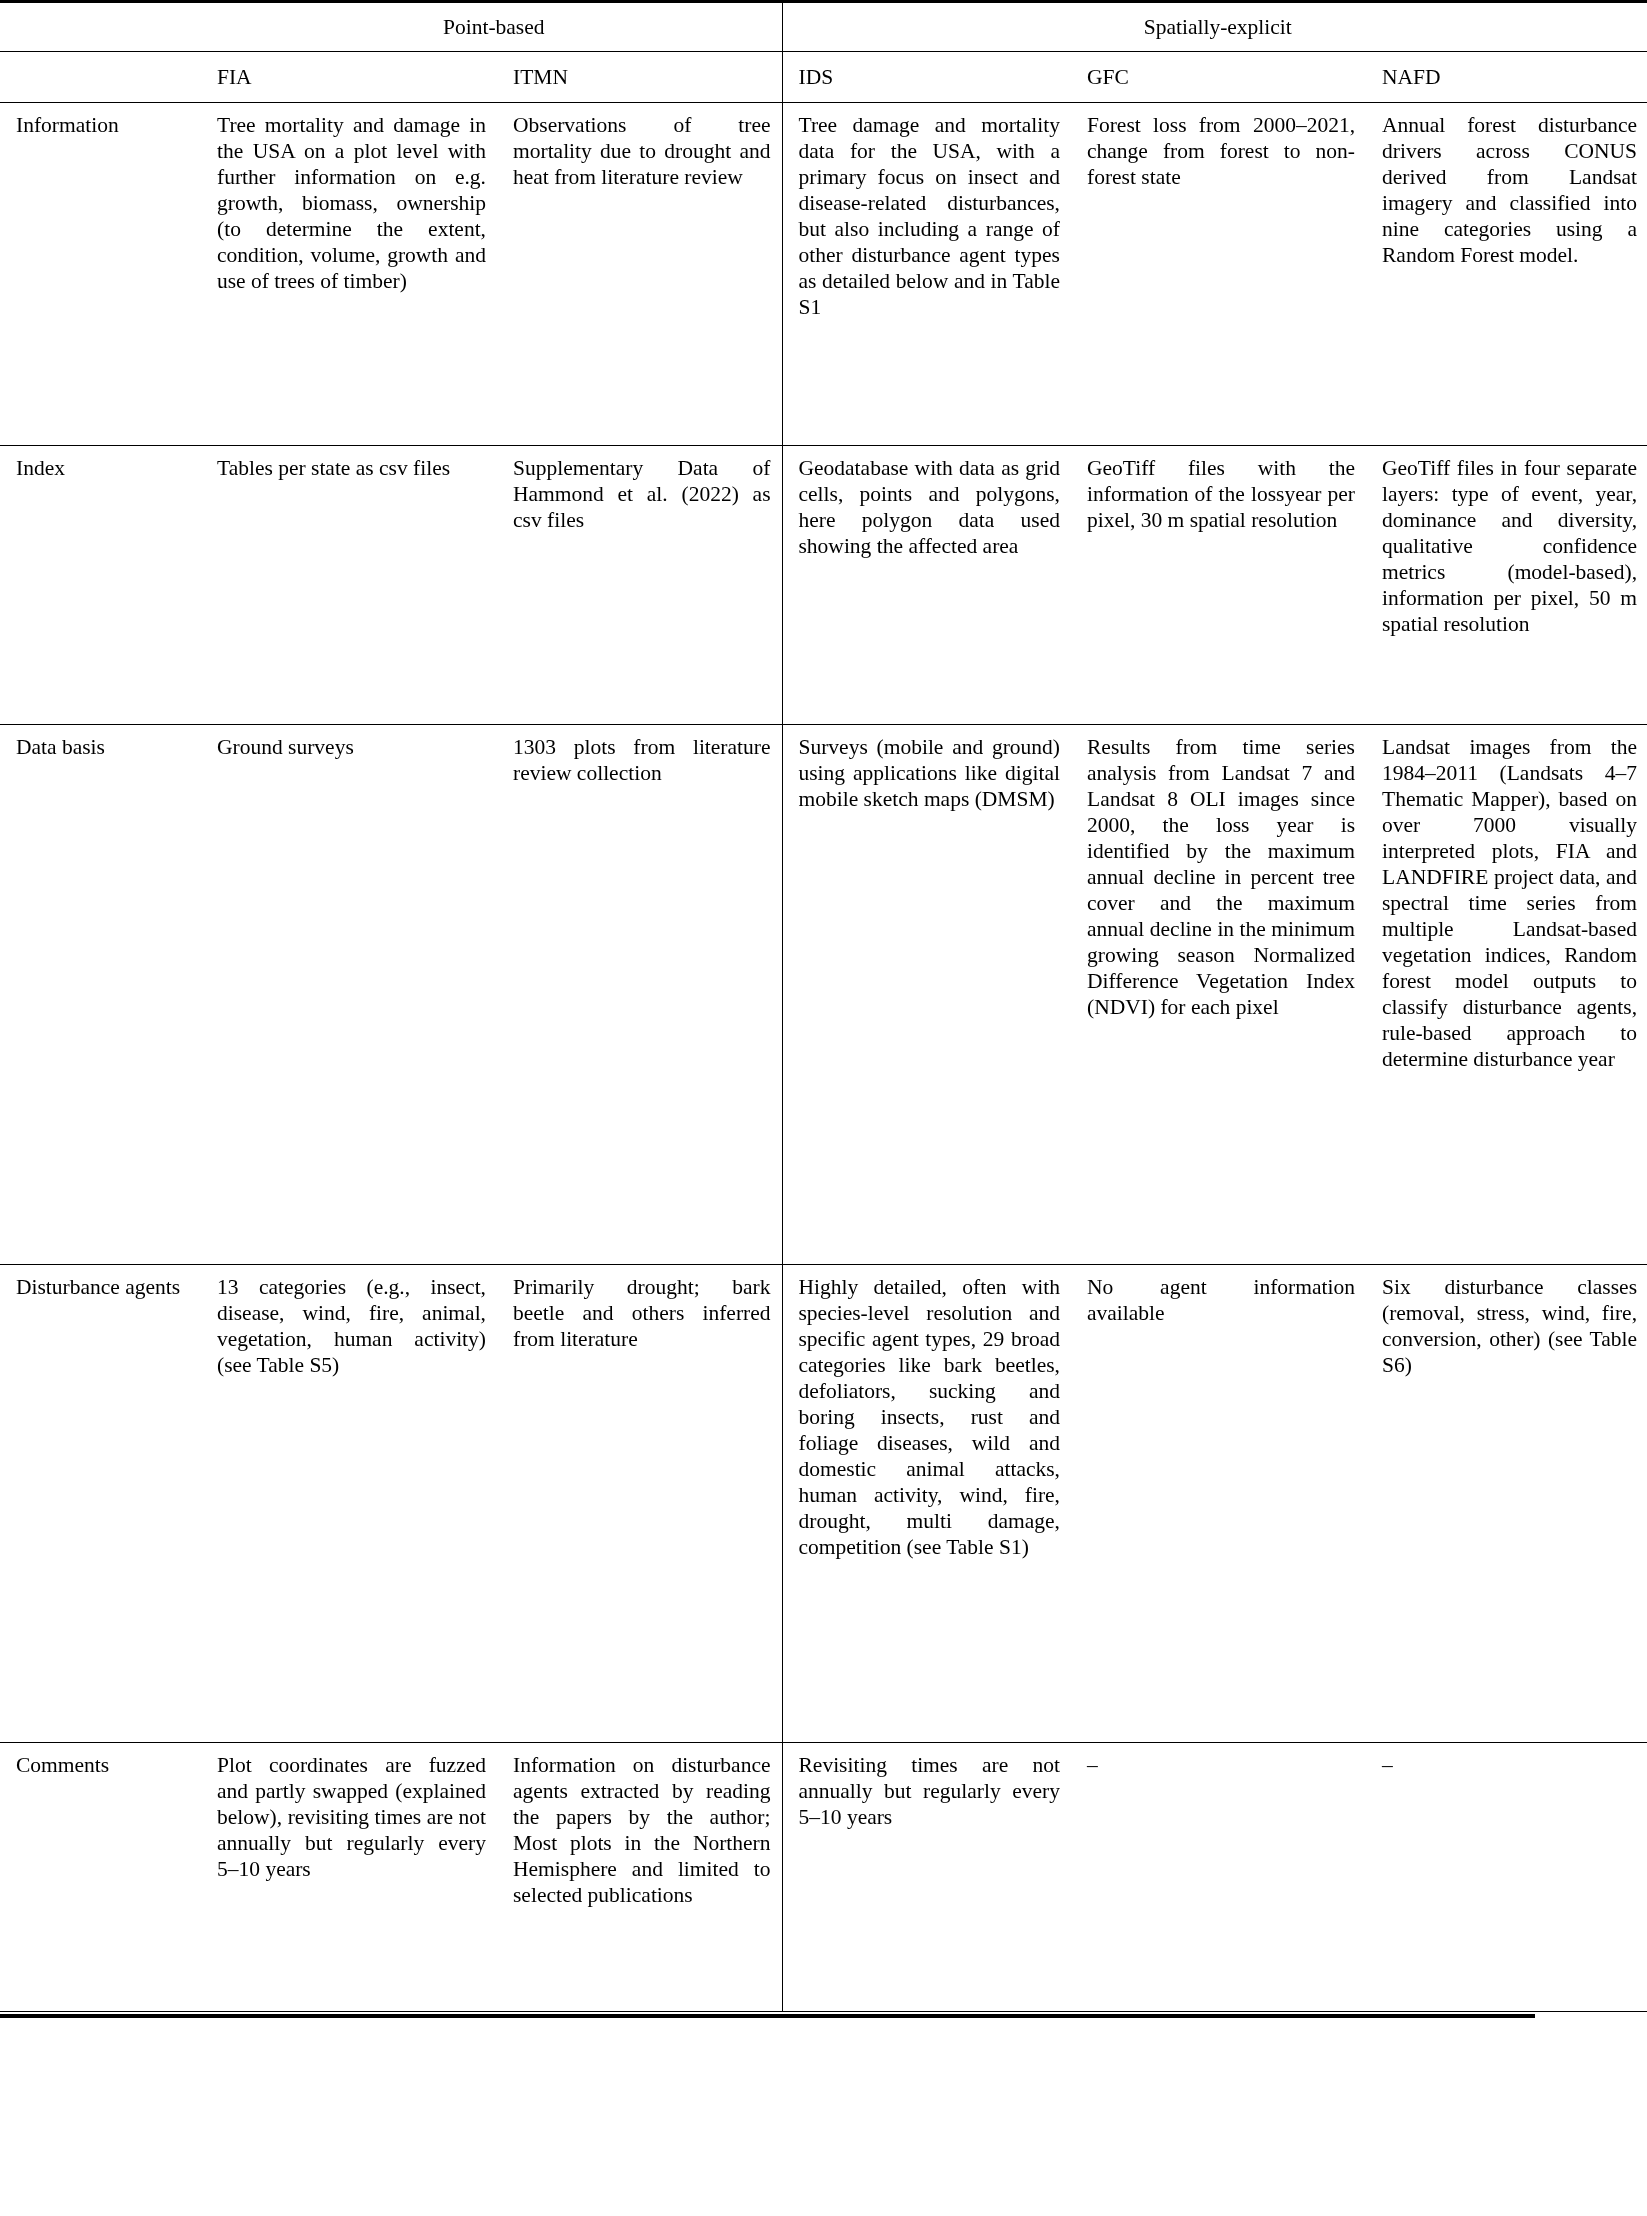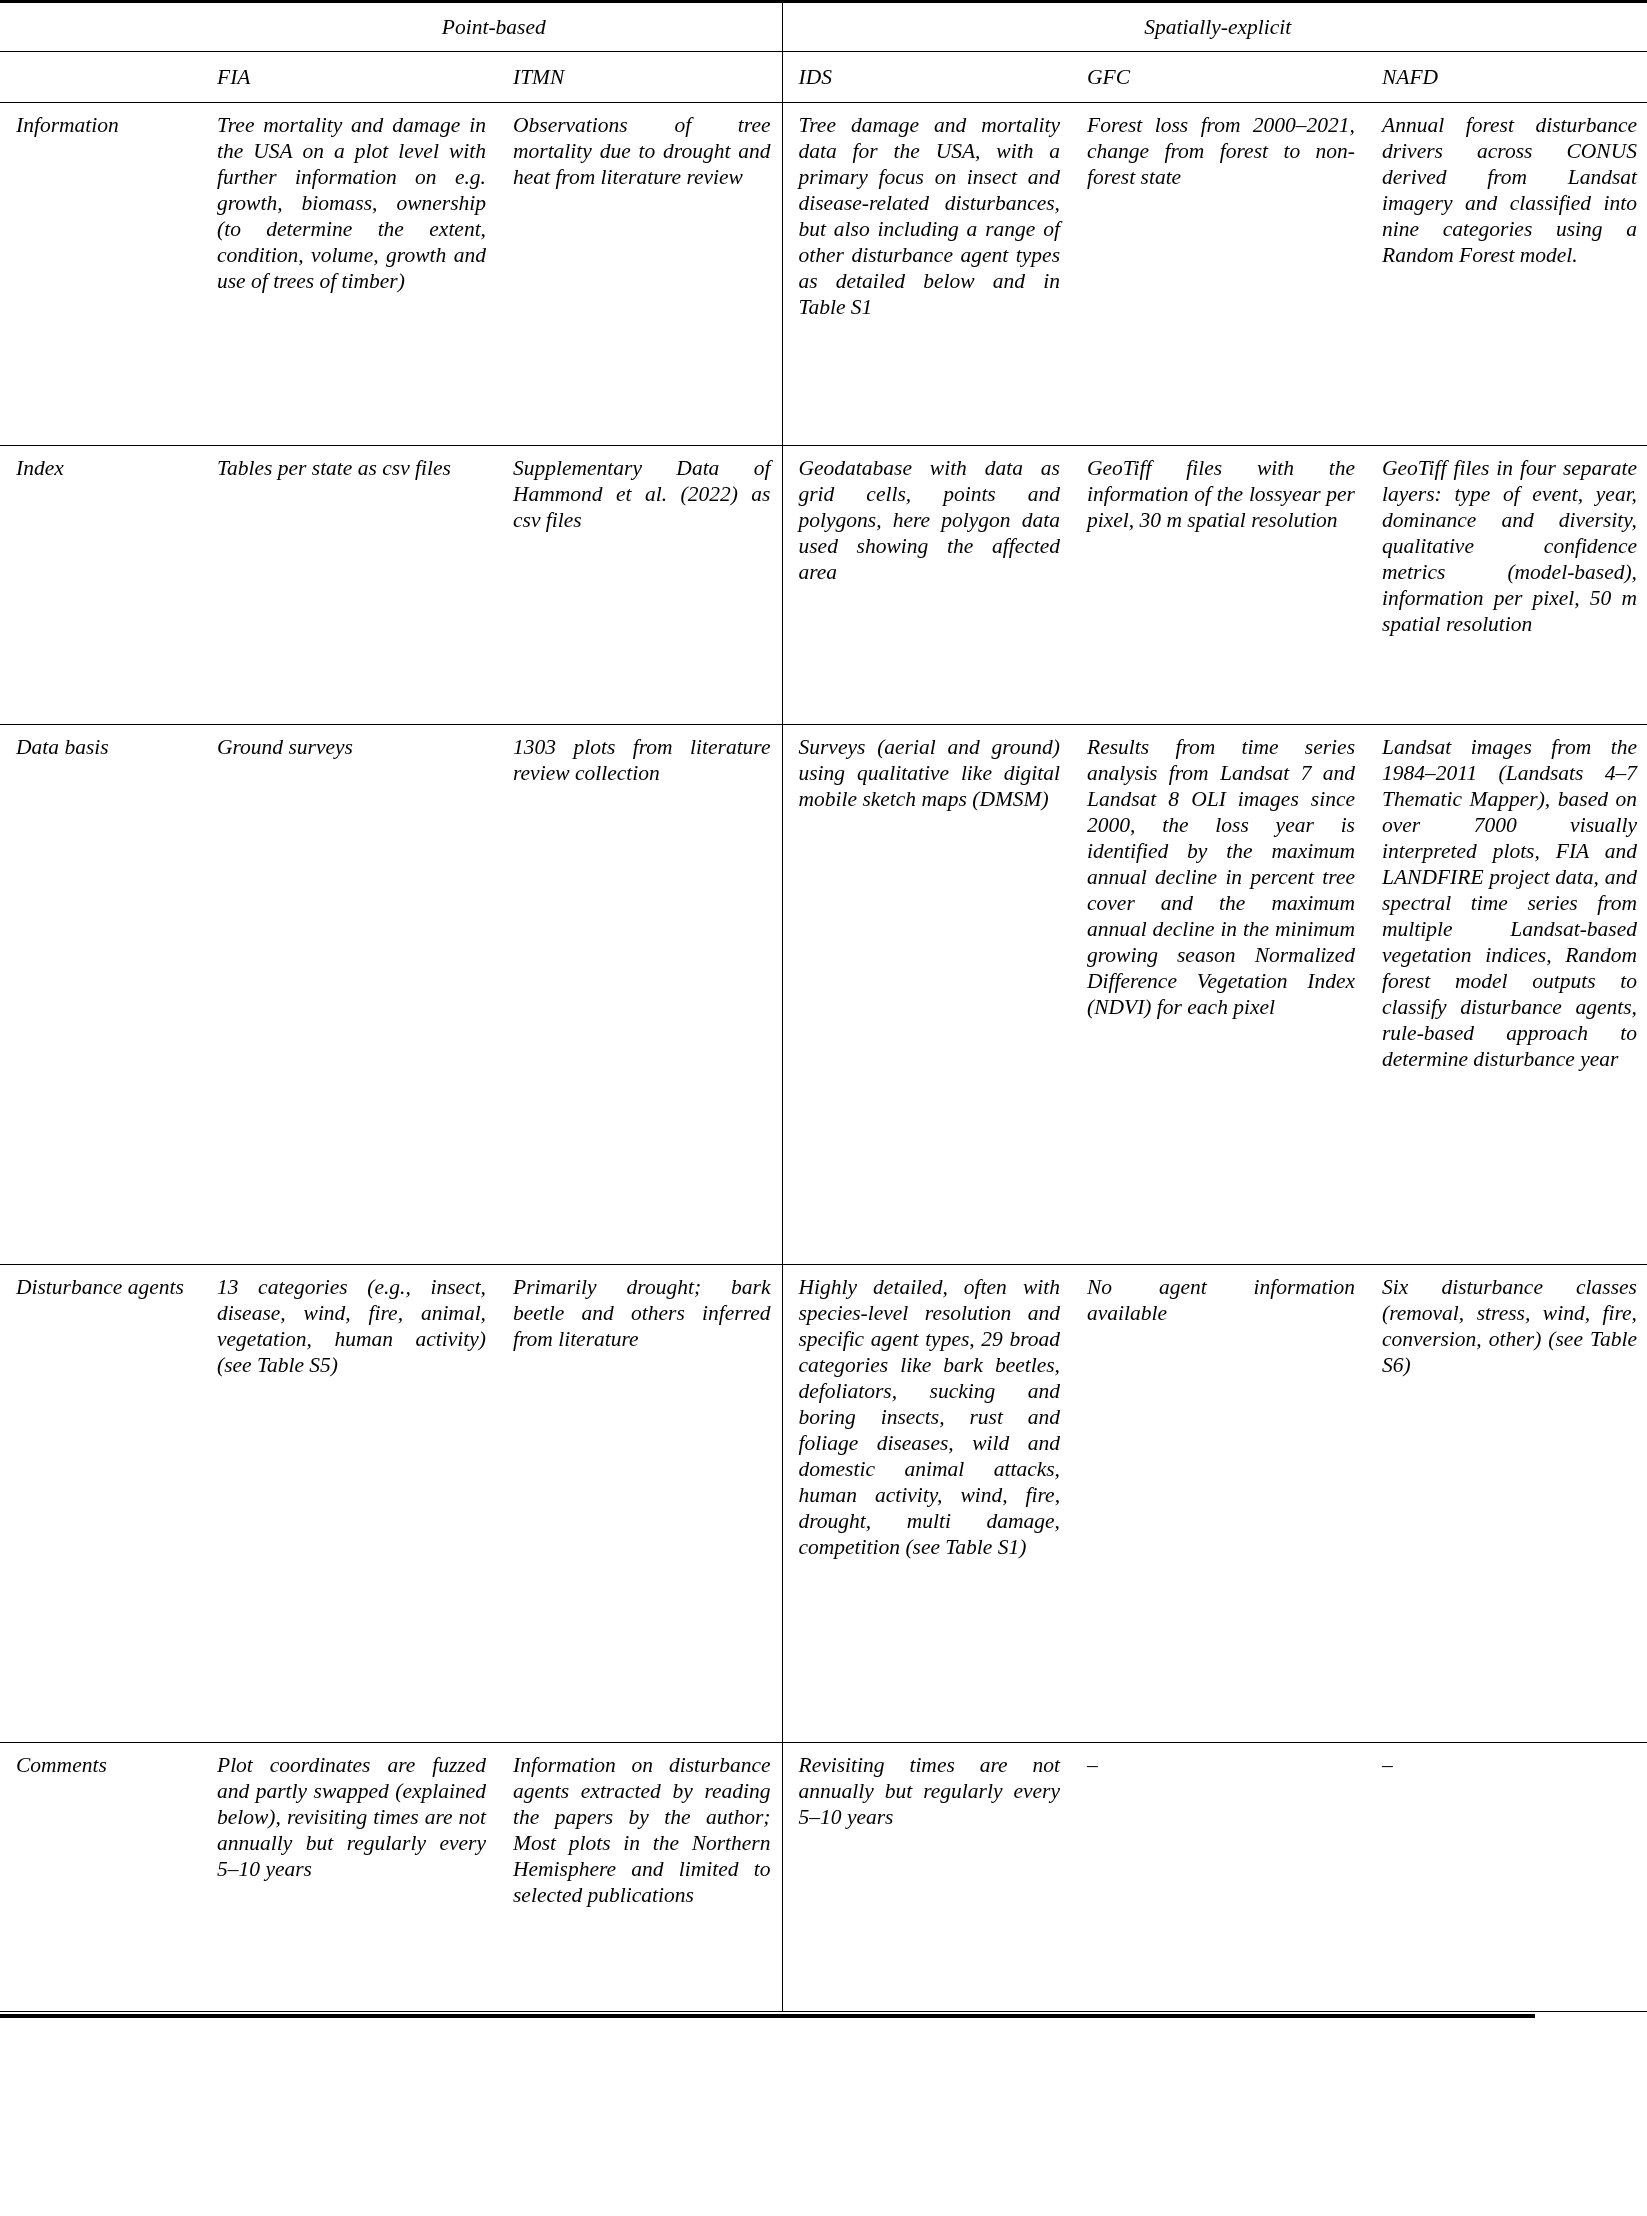--- a/index.html
+++ b/index.html
@@ -8,21 +8,20 @@
     background: #ffffff;
   }
   body {
     width: 1647px;
     height: 2216px;
     font-family: "Liberation Serif", "DejaVu Serif", serif;
     color: #000000;
   }
   .table-wrap {
     width: 1535px;
-    font-style: italic;
   }
   table.cmp {
     width: 1647px;
     table-layout: fixed;
     border-collapse: collapse;
     border-top: 3.2px solid #000;
     border-bottom: 1.6px solid #000;
     font-size: 21.5px;
     line-height: 26px;
   }
@@ -115,21 +114,21 @@
       <td>Supplementary Data of Hammond et al. (2022) as csv files</td>
       <td class="vrule-left">Geodatabase with data as grid cells, points and polygons, here polygon data used showing the affected area</td>
       <td>GeoTiff files with the information of the lossyear per pixel, 30 m spatial resolution</td>
       <td>GeoTiff files in four separate layers: type of event, year, dominance and diversity, qualitative confidence metrics (model-based), information per pixel, 50 m spatial resolution</td>
     </tr>
 
     <tr class="body-row row-databasis">
       <td class="row-label">Data basis</td>
       <td>Ground surveys</td>
       <td>1303 plots from literature review collection</td>
-      <td class="vrule-left">Surveys (aerial and ground) using qualitative like digital mobile sketch maps (DMSM)</td>
+      <td class="vrule-left">Surveys (mobile and ground) using applications like digital mobile sketch maps (DMSM)</td>
       <td>Results from time series analysis from Landsat 7 and Landsat 8 OLI images since 2000, the loss year is identified by the maximum annual decline in percent tree cover and the maximum annual decline in the minimum growing season Normalized Difference Vegetation Index (NDVI) for each pixel</td>
       <td>Landsat images from the 1984–2011 (Landsats 4–7 Thematic Mapper), based on over 7000 visually interpreted plots, FIA and LANDFIRE project data, and spectral time series from multiple Landsat-based vegetation indices, Random forest model outputs to classify disturbance agents, rule-based approach to determine disturbance year</td>
     </tr>
 
 
 
     <tr class="body-row row-agents">
       <td class="row-label">Disturbance agents</td>
       <td>13 categories (e.g., insect, disease, wind, fire, animal, vegetation, human activity) (see Table S5)</td>
       <td>Primarily drought; bark beetle and others inferred from literature</td>

